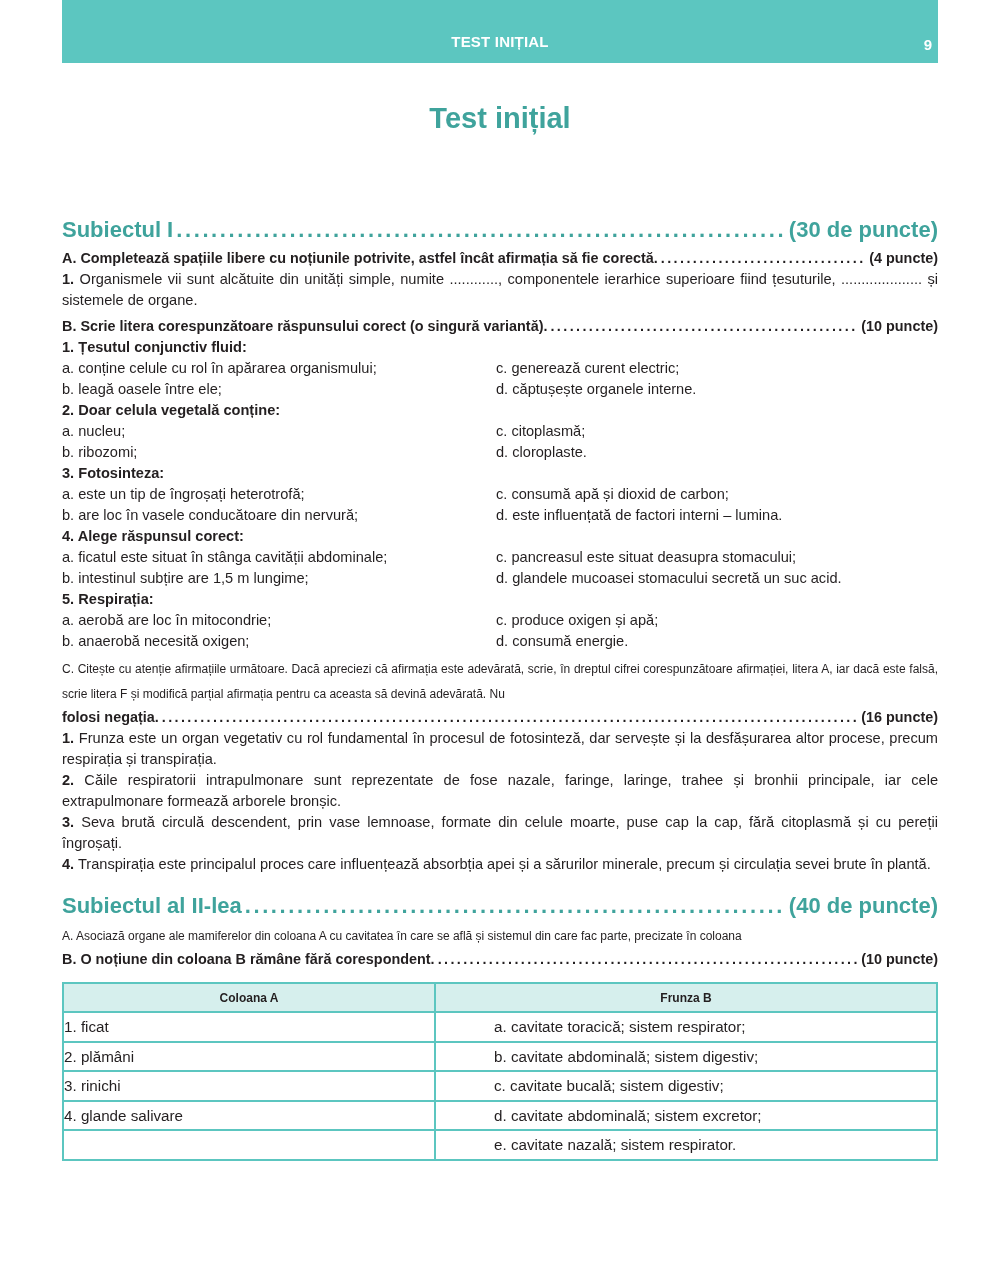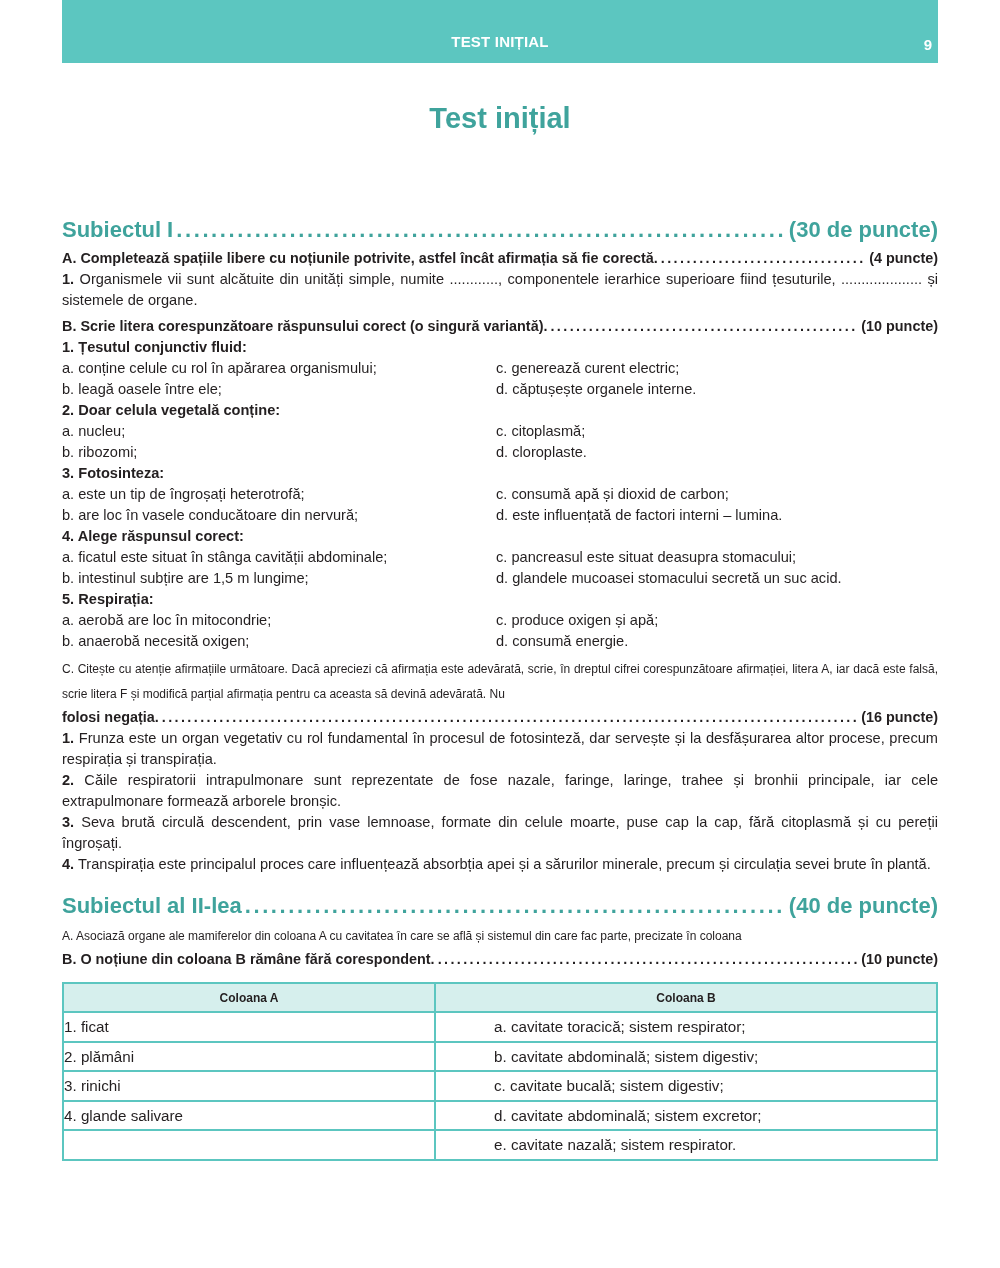--- a/index.html
+++ b/index.html
@@ -134,21 +134,21 @@
   <div class="c-last">
     <span>B. O noțiune din coloana B rămâne fără corespondent.</span>
     <span class="dots"></span>
     <span>(10 puncte)</span>
   </div>
 
   <table class="match">
     <thead>
       <tr>
         <th>Coloana A</th>
-        <th>Coloana B</th>
+        <th>Frunza B</th>
       </tr>
     </thead>
     <tbody>
       <tr>
         <td class="a">1. ficat</td>
         <td class="b">a. cavitate toracică; sistem respirator;</td>
       </tr>
       <tr>
         <td class="a">2. plămâni</td>
         <td class="b">b. cavitate abdominală; sistem digestiv;</td>

